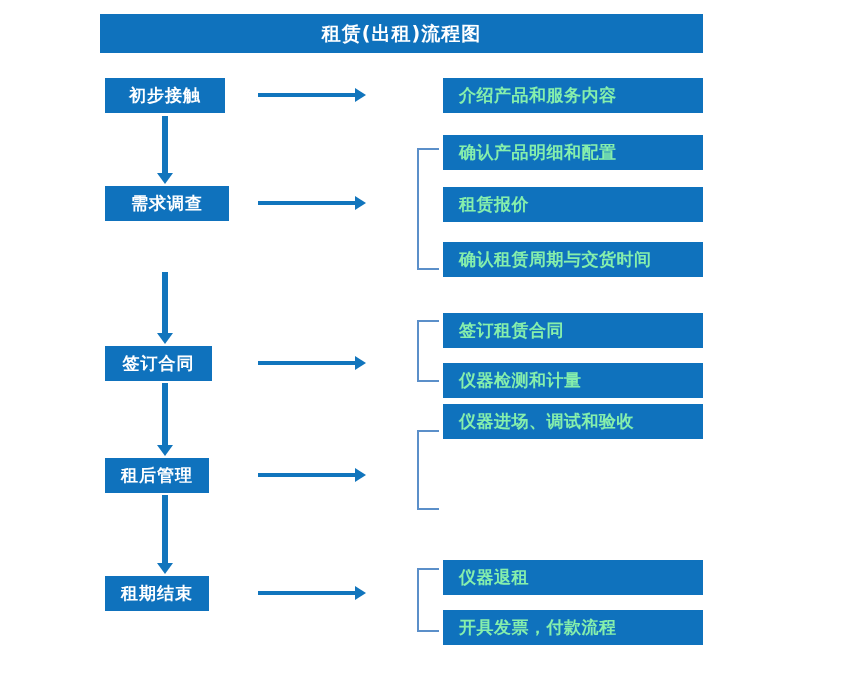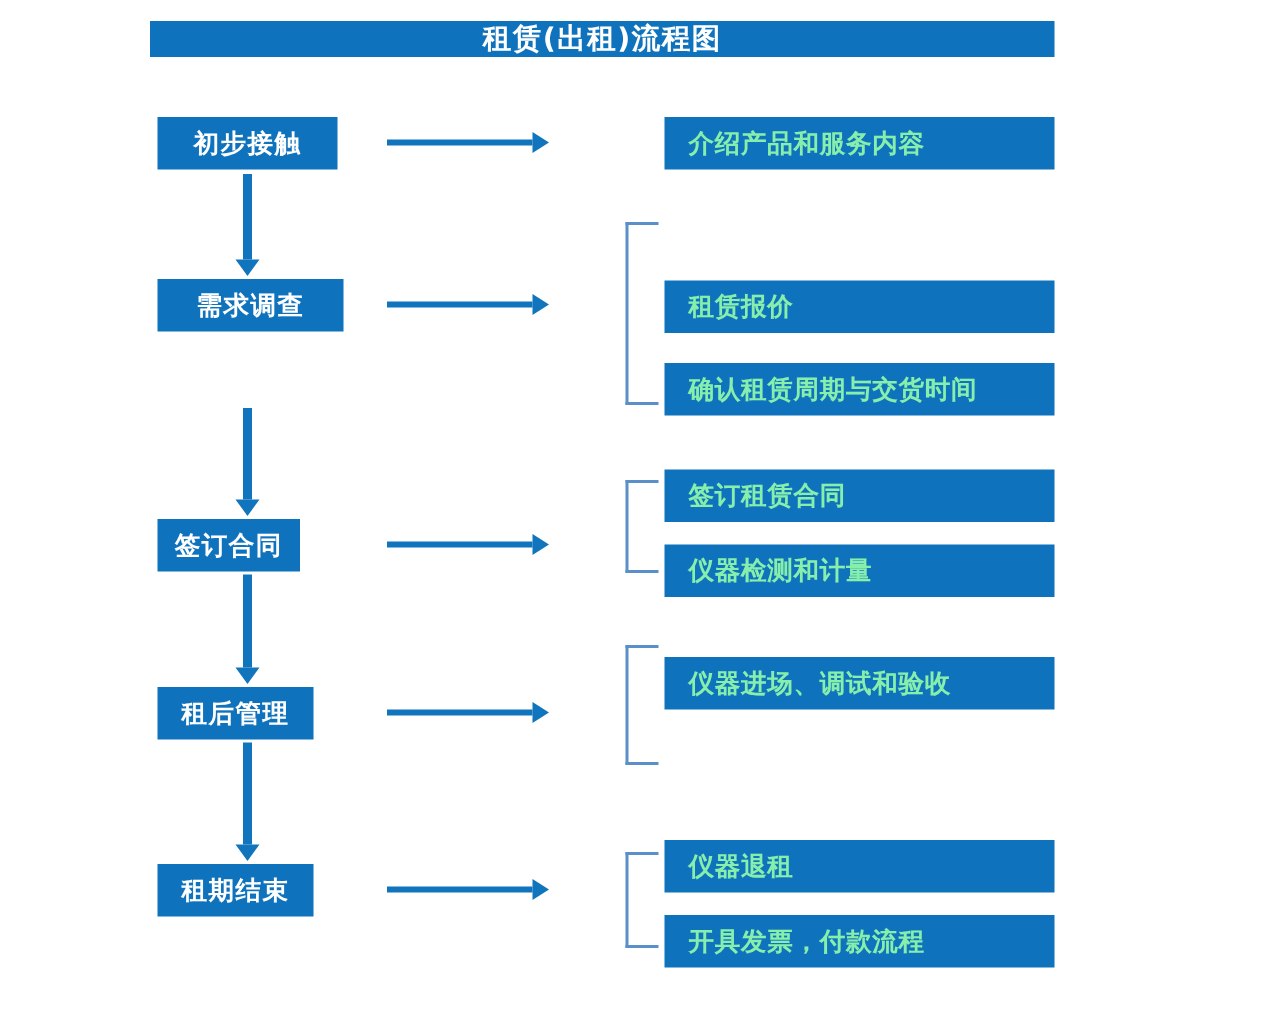--- a/index.html
+++ b/index.html
@@ -22,21 +22,21 @@
     width: 844px;
     height: 688px;
   }
 
   
   .title-bar {
     position: absolute;
     left: 100px;
     top: 14px;
     width: 603px;
-    height: 24px;
+    height: 39px;
     background: #0f72bd;
     color: #ffffff;
     display: flex;
     align-items: center;
     justify-content: center;
     font-size: 19px;
     font-weight: bold;
     letter-spacing: 1px;
   }
 
@@ -131,21 +131,21 @@
 <body>
 
 <div id="canvas">
 
   <div class="title-bar">租赁(出租)流程图</div>
 
   <div class="stage-box" style="left:105px; top:78px; width:120px;">初步接触</div>
 
   <div class="stage-box" style="left:105px; top:186px; width:124px;">需求调查</div>
 
-  <div class="stage-box" style="left:105px; top:346px; width:95px;">签订合同</div>
+  <div class="stage-box" style="left:105px; top:346px; width:107px;">签订合同</div>
 
   <div class="stage-box" style="left:105px; top:458px; width:104px;">租后管理</div>
 
   <div class="stage-box" style="left:105px; top:576px; width:104px;">租期结束</div>
 
   <div class="v-arrow" style="left:157px; top:116px; height:68px;">
     <div class="shaft" style="height:57px;"></div>
     <div class="head" style="top:57px;"></div>
   </div>
 
@@ -192,29 +192,30 @@
   <div class="bracket" style="left:417px; top:148px; height:122px;"></div>
 
   <div class="bracket" style="left:417px; top:320px; height:62px;"></div>
 
   <div class="bracket" style="left:417px; top:430px; height:80px;"></div>
 
   <div class="bracket" style="left:417px; top:568px; height:64px;"></div>
 
   <div class="detail-box" style="top:78px;">介绍产品和服务内容</div>
 
+  <div class="detail-box" style="top:135px;">确认产品明细和配置</div>
 
   <div class="detail-box" style="top:242px;">确认租赁周期与交货时间</div>
 
   <div class="detail-box" style="top:187px;">租赁报价</div>
 
   <div class="detail-box" style="top:313px;">签订租赁合同</div>
 
   <div class="detail-box" style="top:363px;">仪器检测和计量</div>
 
-  <div class="detail-box" style="top:438px;">仪器进场、调试和验收</div>
+  <div class="detail-box" style="top:404px;">仪器进场、调试和验收</div>
 
 
   <div class="detail-box" style="top:560px;">仪器退租</div>
 
   <div class="detail-box" style="top:610px;">开具发票，付款流程</div>
 
 </div>
 
 </body></html>

